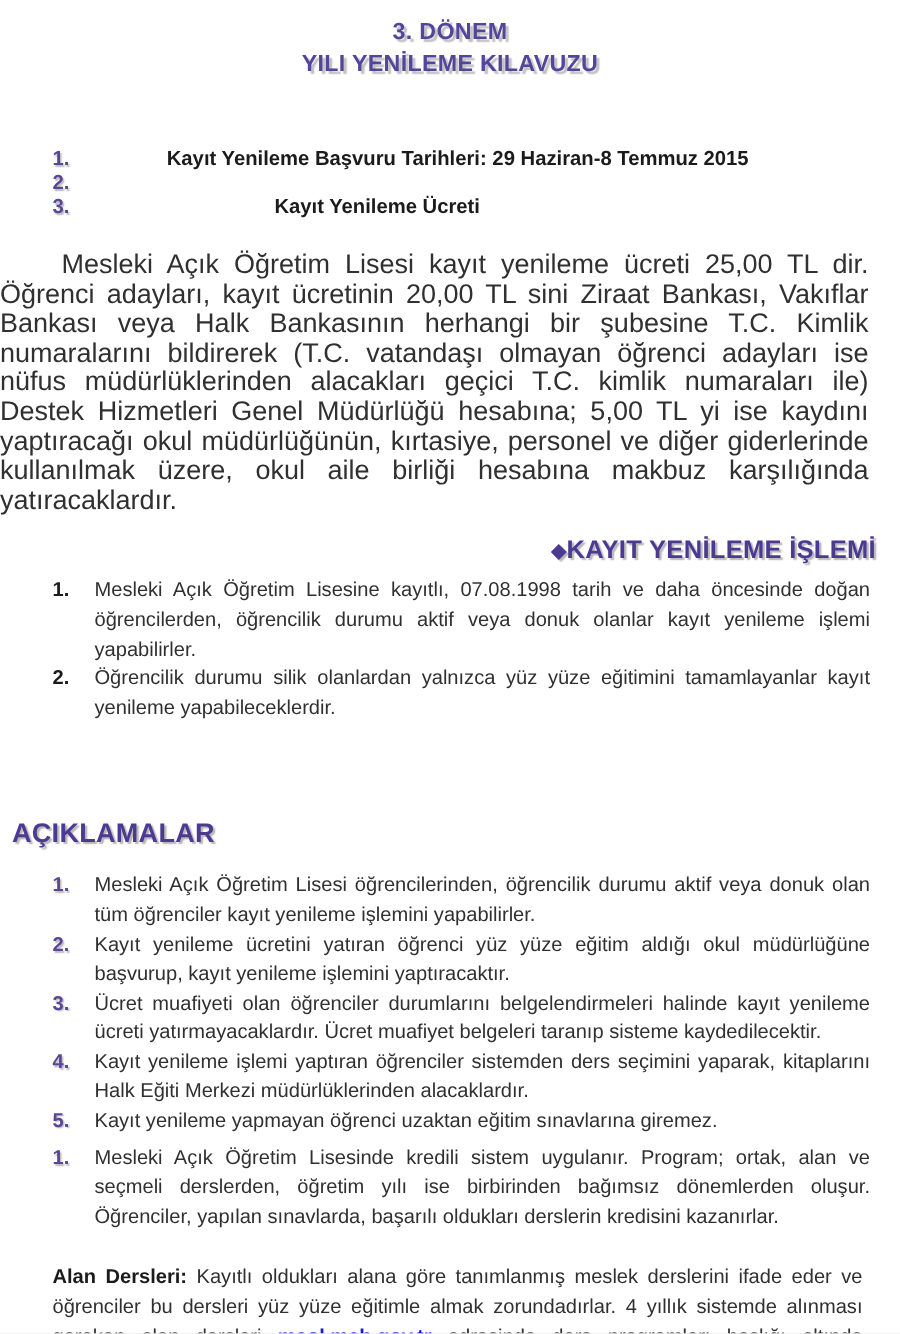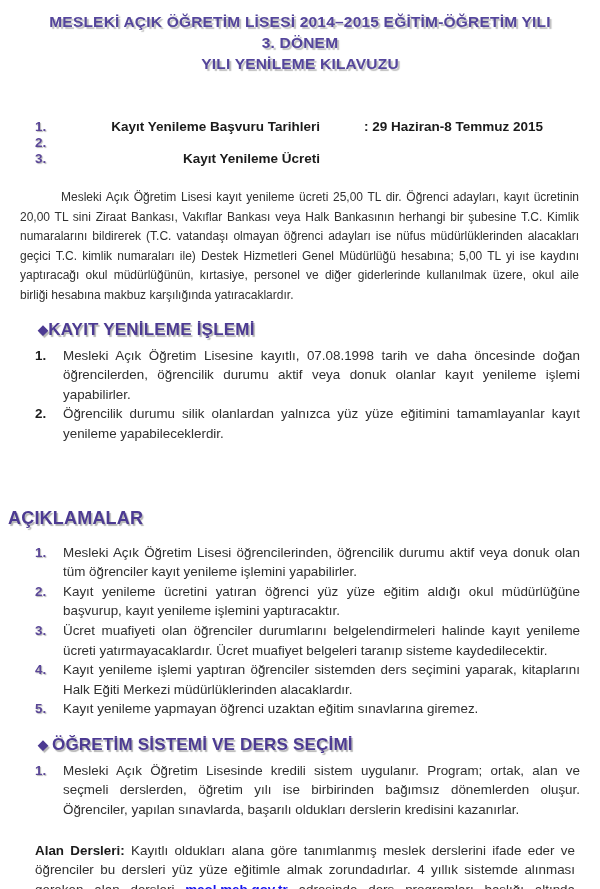--- a/index.html
+++ b/index.html
@@ -10,31 +10,31 @@
   }
   .title{
     text-align:center;padding-top:11px;font-weight:bold;
     font-size:15.5px;line-height:21px;color:#54459b;
     text-shadow:2px 2px 1px #bfbfbf;letter-spacing:.2px;
   }
   .info-list{margin:45px 0 0 35px;font-weight:bold;font-size:13.5px;line-height:16px;color:#1b1b1b;}
   .info-row{display:flex;}
   .info-num{width:18px;flex:none;color:#5a4697;text-shadow:1px 1px 1px #b9b9b9;}
   .info-label{width:258px;flex:none;padding-left:9px;text-align:right;}
-  .info-value{flex:1;margin-left:44px;}
+  .info-value{flex:1;}
   .intro{
-    margin:21px 21px 0 20px;text-align:justify;
-    font-size:12px;line-height:19.6px;text-indent:41px;color:#303030;
+    margin:21px 21px 0 0;text-align:justify;
+    font-size:18px;line-height:19.6px;text-indent:41px;color:#303030;
   }
   .sec-head{
     font-weight:bold;font-size:17px;color:#4c3a92;
     text-shadow:1.5px 1.5px 1px #b5b5b5;letter-spacing:.2px;line-height:22px;
   }
   .sec-head .diamond{font-size:13px;vertical-align:1px;}
-  .head-kayit{margin:13px 0 0 38px;}
+  .head-kayit{margin:13px 16px 0 38px;text-align:right;}
   .head-aciklamalar{margin:63px 0 0 8px;font-size:18px;}
   .head-ogretim{margin:15px 0 0 38px;}
   .num-list{margin:5px 20px 0 8px;}
   .num-item{display:flex;font-size:13.4px;line-height:19.6px;color:#303030;}
   .num-item .n{width:20px;flex:none;margin-left:27px;font-weight:bold;color:#1b1b1b;}
   .num-item.pnum .n{color:#5a4697;text-shadow:1px 1px 1px #b9b9b9;}
   .num-item .t{flex:1;padding-left:8px;text-align:justify;}
   .list-aciklamalar{margin-top:14px;}
   .alan{
     margin:21px 25px 0 35px;text-align:justify;
@@ -43,21 +43,20 @@
   .b{font-weight:bold;color:#1b1b1b;}
   .u{}
   .link{color:#1515ee;font-weight:bold;text-decoration:underline;cursor:pointer;}
 </style>
 </head>
 <body>
 
 <div class="doc">
 
   <div class="title">
-    <div>MESLEKİ AÇIK ÖĞRETİM LİSESİ 2014–2015 EĞİTİM-ÖĞRETİM YILI</div>
     <div>3. DÖNEM</div>
     <div>YILI YENİLEME KILAVUZU</div>
   </div>
 
   <div class="info-list">
     <div class="info-row">
       <span class="info-num">1.</span>
       <span class="info-label">Kayıt Yenileme Başvuru Tarihleri</span>
       <span class="info-value">: 29 Haziran-8 Temmuz 2015</span>
     </div>
@@ -103,21 +102,20 @@
     <div class="num-item pnum">
       <span class="n">4.</span>
       <span class="t">Kayıt yenileme işlemi yaptıran öğrenciler sistemden ders seçimini yaparak, kitaplarını Halk Eğiti Merkezi müdürlüklerinden alacaklardır.</span>
     </div>
     <div class="num-item pnum">
       <span class="n">5.</span>
       <span class="t">Kayıt yenileme yapmayan öğrenci uzaktan eğitim sınavlarına  giremez.</span>
     </div>
   </div>
 
-  <h2 class="sec-head head-ogretim"><span class="diamond">◆ </span><span>ÖĞRETİM SİSTEMİ VE DERS SEÇİMİ</span>&nbsp;</h2>
 
   <div class="num-list">
     <div class="num-item pnum">
       <span class="n">1.</span>
       <span class="t">Mesleki Açık Öğretim Lisesinde kredili sistem uygulanır.  Program;  ortak,  alan ve seçmeli derslerden,   öğretim yılı ise birbirinden bağımsız dönemlerden oluşur. Öğrenciler, yapılan sınavlarda, başarılı oldukları derslerin kredisini kazanırlar.</span>
     </div>
   </div>
 
   <p class="alan"><span class="b u">Alan Dersleri</span><span class="b">: </span><span>Kayıtlı oldukları alana göre tanımlanmış  meslek derslerini ifade eder ve öğrenciler bu dersleri yüz yüze eğitimle almak zorundadırlar.  4 yıllık sistemde alınması gereken alan dersleri </span><a class="link">maol.meb.gov.tr</a><span> adresinde ders programları başlığı altında yayınlanmıştır. Burada belirlenen derslerden (*) işaretli olanların muafiyeti yoktur. Bu dersler başarılmak zorundadır. Diğer derslerden başarısız olunması halinde öğrenci bu dersten muaf tutulup,</span></p>
 

